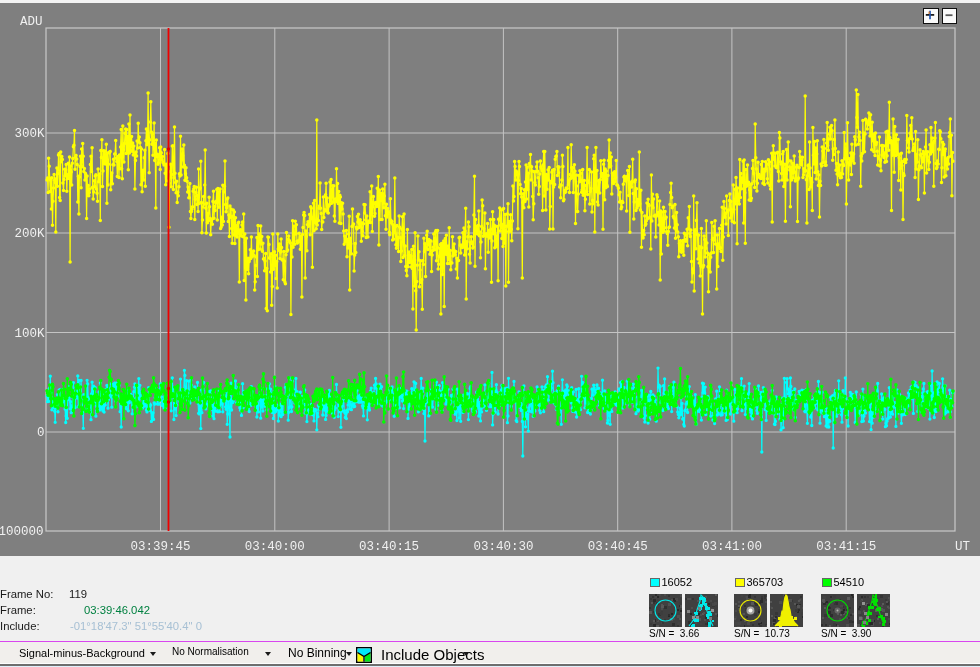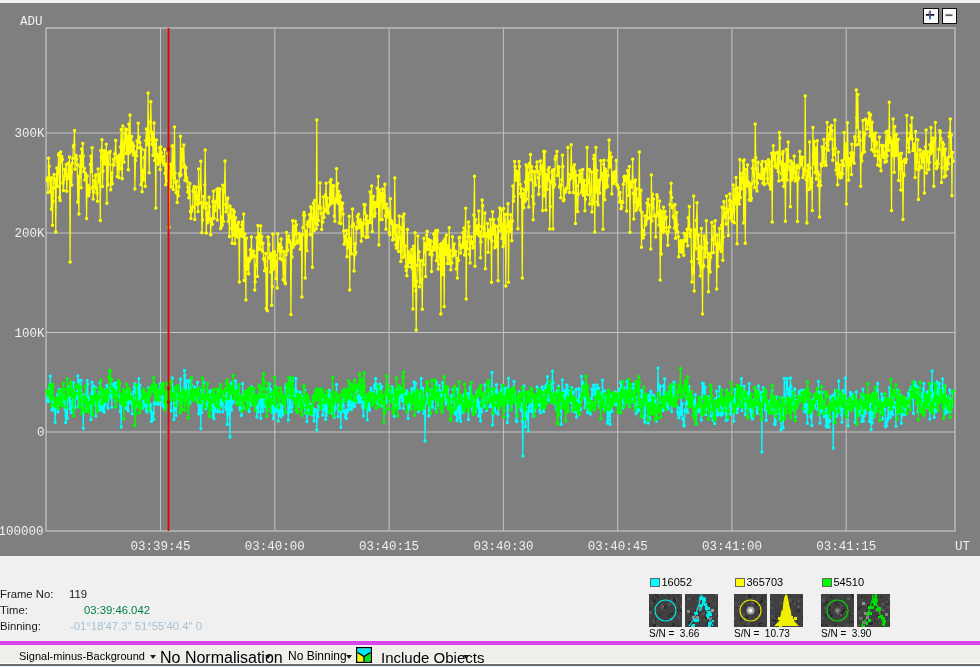--- a/index.html
+++ b/index.html
@@ -3,21 +3,21 @@
 *{margin:0;padding:0;box-sizing:border-box}
 body{width:980px;height:667px;position:relative;overflow:hidden;background:#f0f0f0;
  font-family:"Liberation Sans",sans-serif}
 #topstrip{position:absolute;left:0;top:0;width:980px;height:3px;background:#f3f3f3}
 #chart{position:absolute;left:0;top:3px;width:980px;height:553px;background:#7f7f7f}
 .btn{position:absolute;width:15.5px;height:15.5px;background:#fafafa;border:1.8px solid #101010}
 #panel{position:absolute;left:0;top:556px;width:980px;height:111px;background:#f0f0f0}
 .lbl{position:absolute;font-size:11.3px;color:#1a1a1a;white-space:nowrap}
 .r{text-align:left}
 #toolbar{position:absolute;left:0;top:641px;width:980px;height:22px;background:#f1efec;
- border-top:4px solid #d946ef}
+ border-top:1px solid #d946ef}
 .tbi{position:absolute;top:4px;font-size:12px;color:#000;white-space:nowrap}
 .arr{position:absolute;top:10px;width:0;height:0;border-left:3.6px solid transparent;
  border-right:3.6px solid transparent;border-top:4px solid #1a1a1a}
 #brd1{position:absolute;left:0;top:663px;width:980px;height:1px;background:#fdfdfd}
 #brd2{position:absolute;left:0;top:664px;width:980px;height:2px;background:#6e6e6e}
 #brd3{position:absolute;left:0;top:666px;width:980px;height:1px;background:#e0f0fa}
 .sq{position:absolute;width:9.5px;height:9.5px;border:1px solid #666}
 .thumb{position:absolute;width:33px;height:33px;overflow:hidden}
 .sn{position:absolute;font-size:10px;color:#000;white-space:nowrap}
 .num{position:absolute;font-size:11px;color:#000;white-space:nowrap}
@@ -68,23 +68,23 @@
 </svg>
   </div>
 <div class="btn" style="left:941.5px;top:8px">
 <svg width="12" height="12" style="position:absolute;left:0;top:0">
 <line x1="2.5" y1="6.2" x2="9.5" y2="6.2" stroke="#5a5a5a" stroke-width="1.8"></line>
 </svg>
   </div>
 <div id="panel"></div>
 <div class="lbl r" style="left:0px;top:588px;width:56px">Frame No:</div>
 <div class="lbl" style="left:69px;top:588px">119</div>
-<div class="lbl r" style="left:0px;top:604px;width:56px">Time:</div>
+<div class="lbl r" style="left:0px;top:604px;width:56px">Frame:</div>
 <div class="lbl" style="left:84px;top:604px;color:#008040">03:39:46.042</div>
-<div class="lbl r" style="left:0px;top:620px;width:56px">Binning:</div>
+<div class="lbl r" style="left:0px;top:620px;width:56px">Include:</div>
 <div class="lbl" style="left:70px;top:620px;color:#a7c0d4">-01°18'47.3" 51°55'40.4" 0</div>
 
 <div class="sq" style="left:650px;top:577.5px;background:#00ffff"></div>
 <div class="num" style="left:661.5px;top:575.5px">16052</div>
 <div class="thumb" style="left:649px;top:594px">
     <svg width="33" height="33" style="position:absolute">
       <rect width="33" height="33" fill="rgb(64, 64, 64)"></rect>
       <rect x="28" y="29" width="3" height="3" fill="rgb(66,66,66)"></rect>
       <rect x="12" y="11" width="3" height="3" fill="rgb(89,89,89)"></rect>
       <rect x="30" y="11" width="2" height="2" fill="rgb(44,44,44)"></rect>
@@ -588,21 +588,21 @@
       <rect x="5" y="8" width="3" height="3" fill="rgb(147,147,147)"></rect>
       <rect x="7" y="18" width="3" height="3" fill="rgb(136,136,136)"></rect>
       <rect x="9" y="22" width="3" height="3" fill="rgb(135,135,135)"></rect>
     </svg>
   </div>
 <div class="sn" style="left:821px;top:627.5px">S/N =&nbsp;&nbsp;3.90</div>
 
 <div id="toolbar">
 <div class="tbi" style="left:19px;font-size:11px;top:5px">Signal-minus-Background</div>
 <div class="arr" style="left:149.5px"></div>
-<div class="tbi" style="left:160px;font-size:16px">No Normalisation</div>
+<div class="tbi" style="left:172px;font-size:10px">No Normalisation</div>
 <div class="arr" style="left:264.5px"></div>
 <div class="tbi" style="left:288px;font-size:12px">No Binning</div>
 <div class="arr" style="left:345.5px"></div>
 <div class="tbi" style="left:381px;font-size:15px">Include Objects</div>
 <div class="arr" style="left:463px"></div>
 </div>
 <svg width="17" height="17" style="position:absolute;left:355.5px;top:646.5px">
 <rect x="0.75" y="0.75" width="14.5" height="14.5" fill="none" stroke="#000" stroke-width="1.5"></rect>
 <polygon points="1.5,1.5 14.5,1.5 14.5,5.5 8,9.5 1.5,5.5" fill="#00e8f8"></polygon>
 <polygon points="1.5,5.5 7.2,9 7.2,14.5 1.5,14.5" fill="#f8f800"></polygon>

